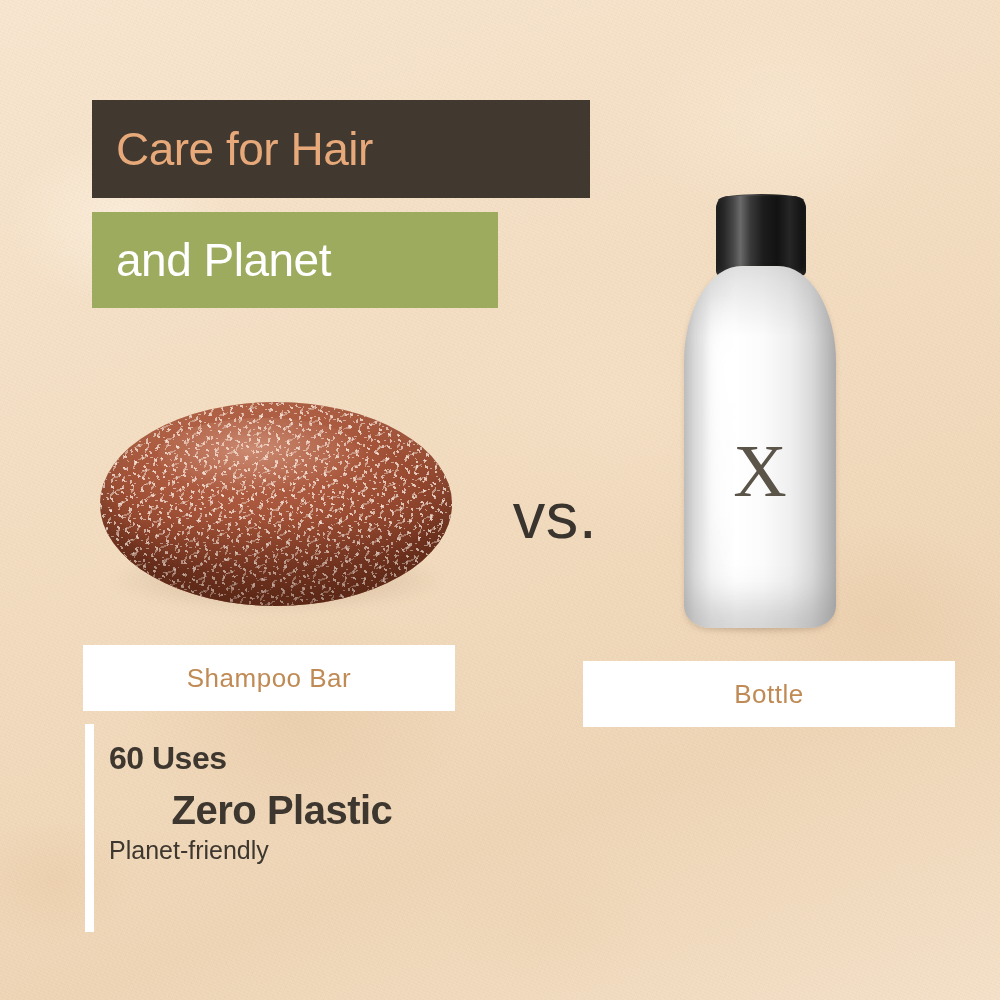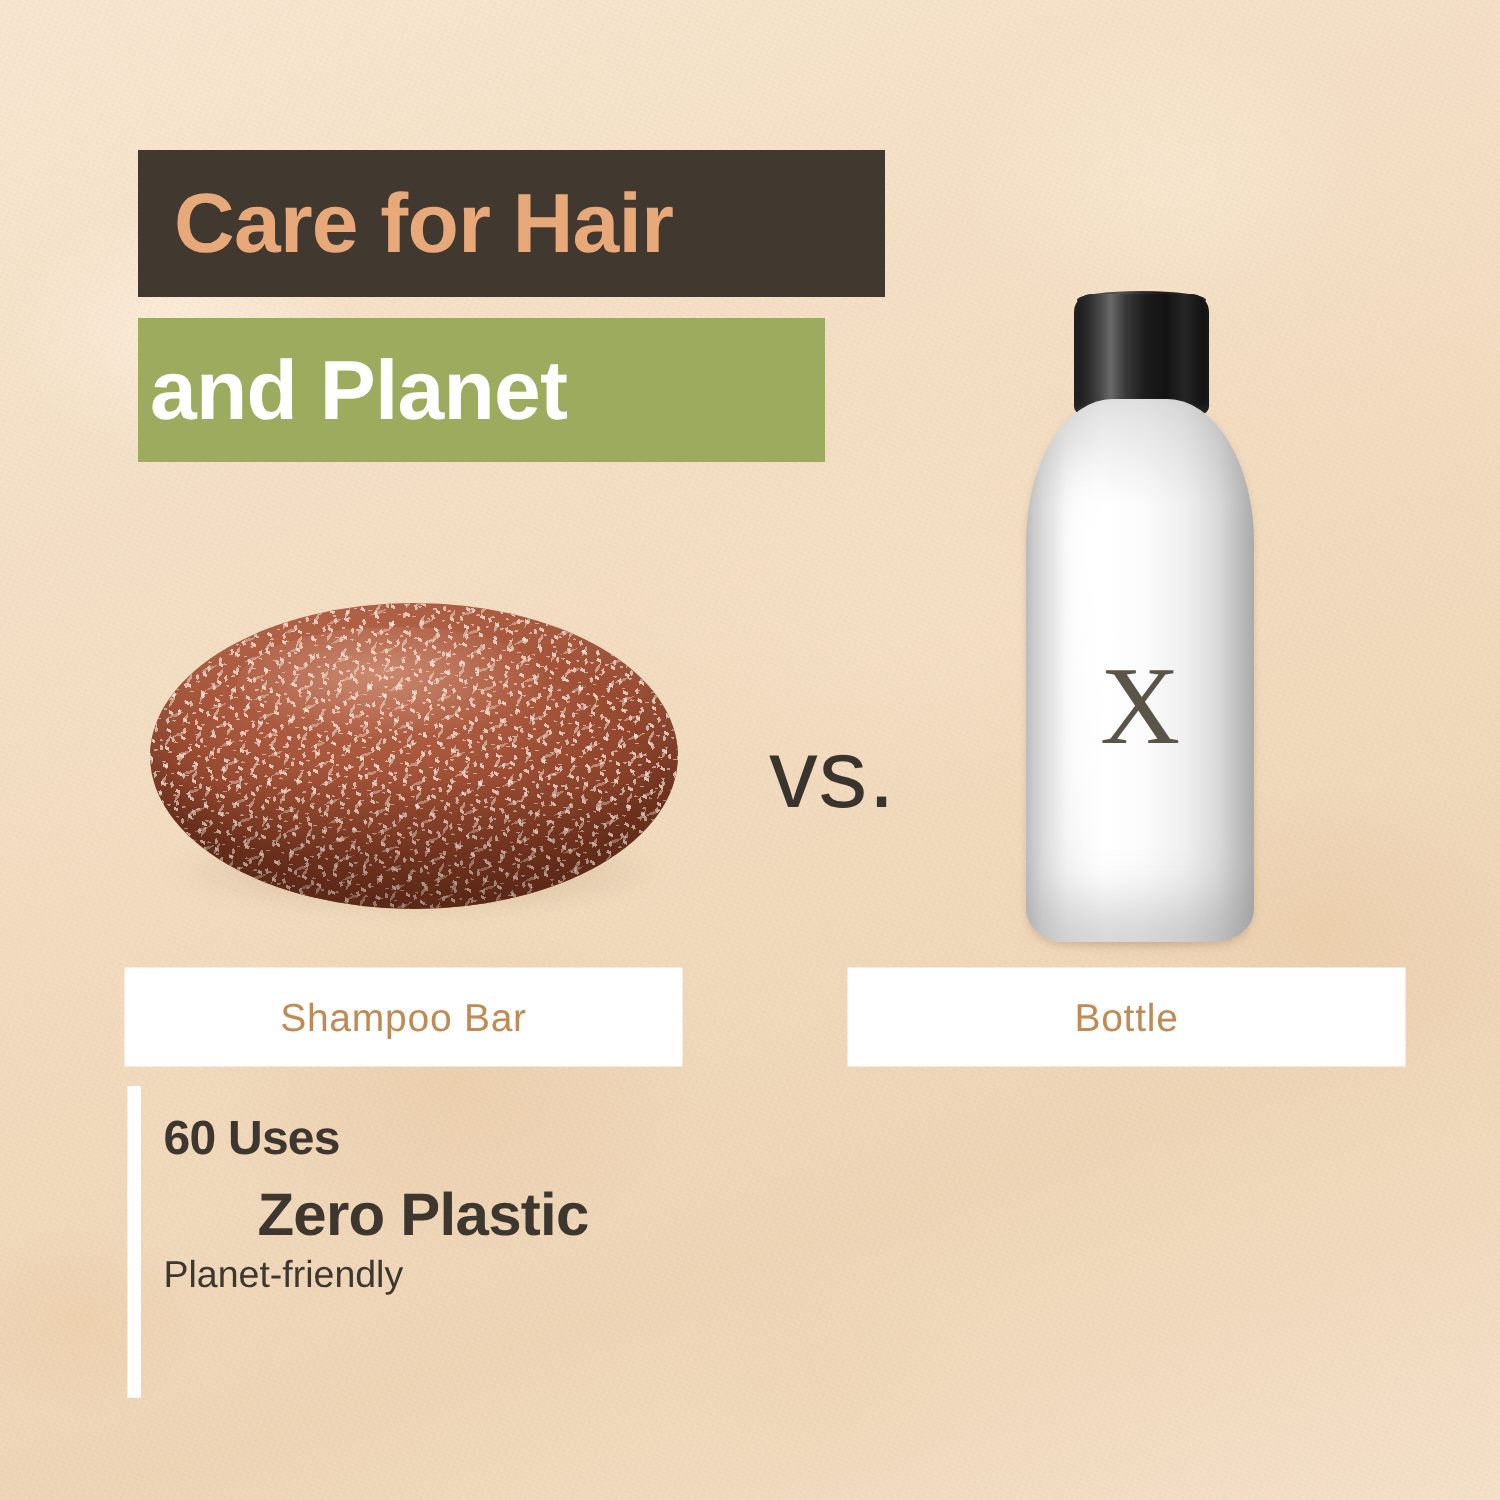--- a/index.html
+++ b/index.html
@@ -44,27 +44,27 @@
     box-sizing: border-box;
   }
   #banner-dark {
     left: 92px; top: 100px;
     width: 498px; height: 98px;
     background: #413930;
     padding-left: 24px;
   }
   #banner-green {
     left: 92px; top: 212px;
-    width: 458px; height: 96px;
+    width: 406px; height: 96px;
     background: #9cab5d;
-    padding-left: 8px;
+    padding-left: 24px;
   }
   .headline-text {
-    font-size: 56px;
-    font-weight: 700;
+    font-size: 46px;
+    font-weight: 400;
     letter-spacing: -0.5px;
     line-height: 1;
     white-space: nowrap;
   }
   #headline-line1 { color: #e8a97a; }
   #headline-line2 { color: #ffffff; }
 
   
   #shampoo-bar-figure {
     position: absolute;
@@ -212,21 +212,21 @@
     font-size: 74px;
     font-weight: 400;
     color: #5b5449;
     line-height: 1;
     font-family: "Liberation Serif", serif;
   }
 
   
   .column { position: absolute; top: 645px; width: 372px; }
   #column-left  { left: 83px; }
-  #column-right { left: 565px; }
+  #column-right { left: 583px; margin-top: 16px; }
 
   .label-box {
     width: 372px;
     height: 66px;
     background: #ffffff;
     display: flex;
     align-items: center;
     justify-content: center;
     box-sizing: border-box;
   }

